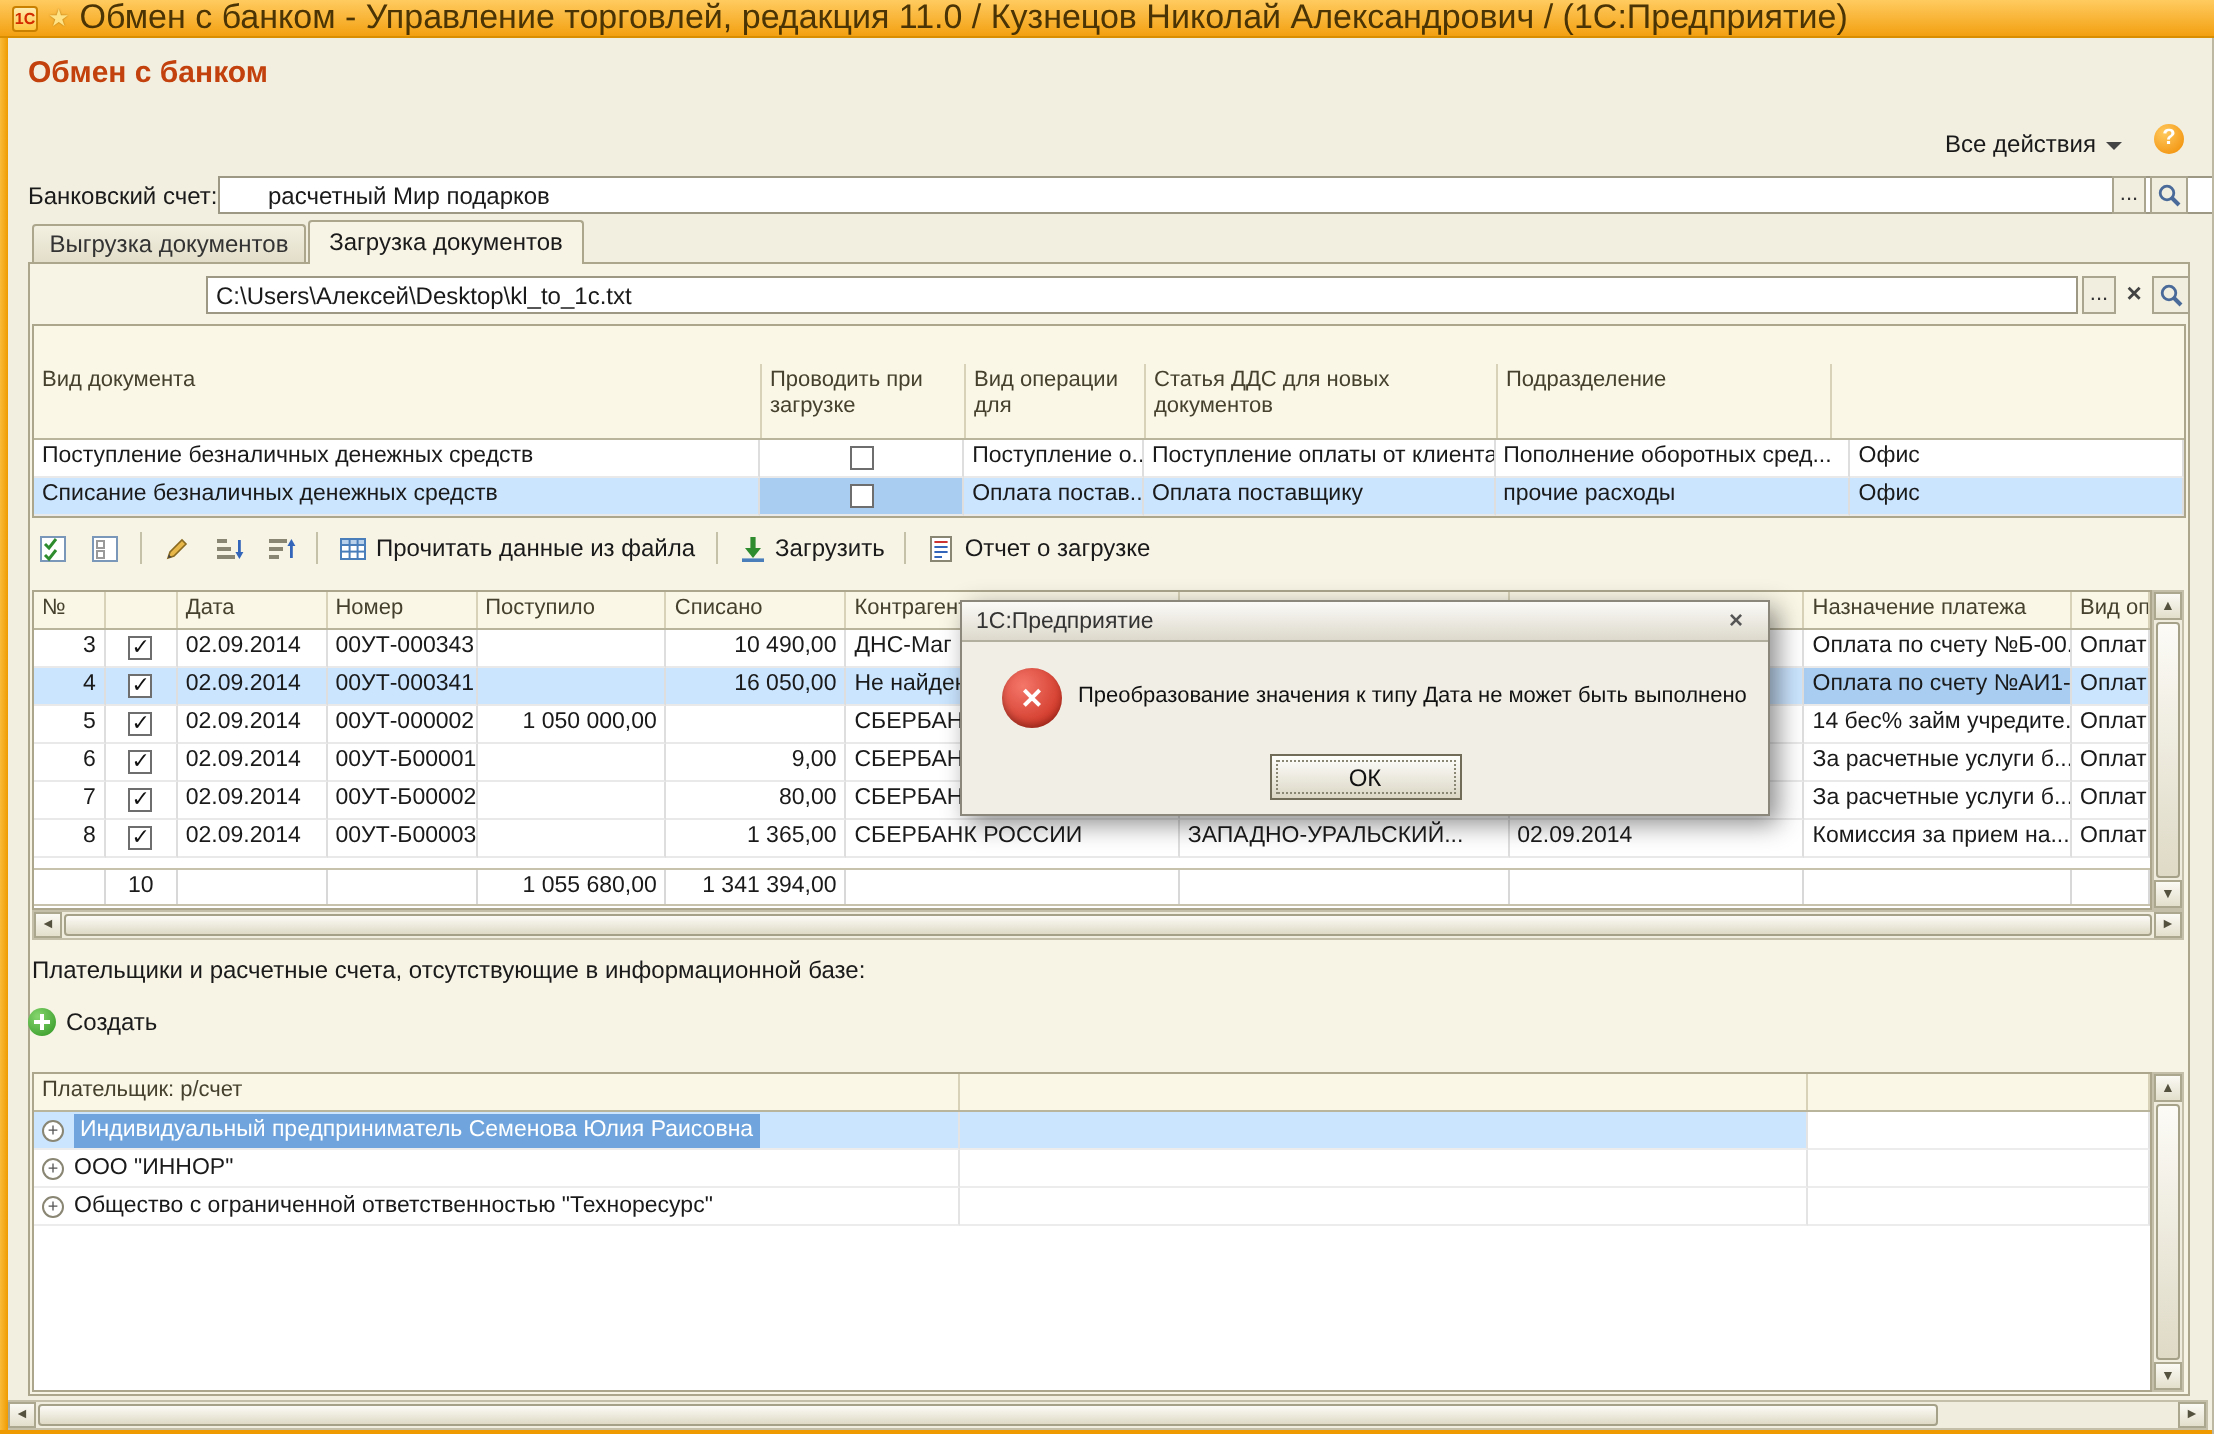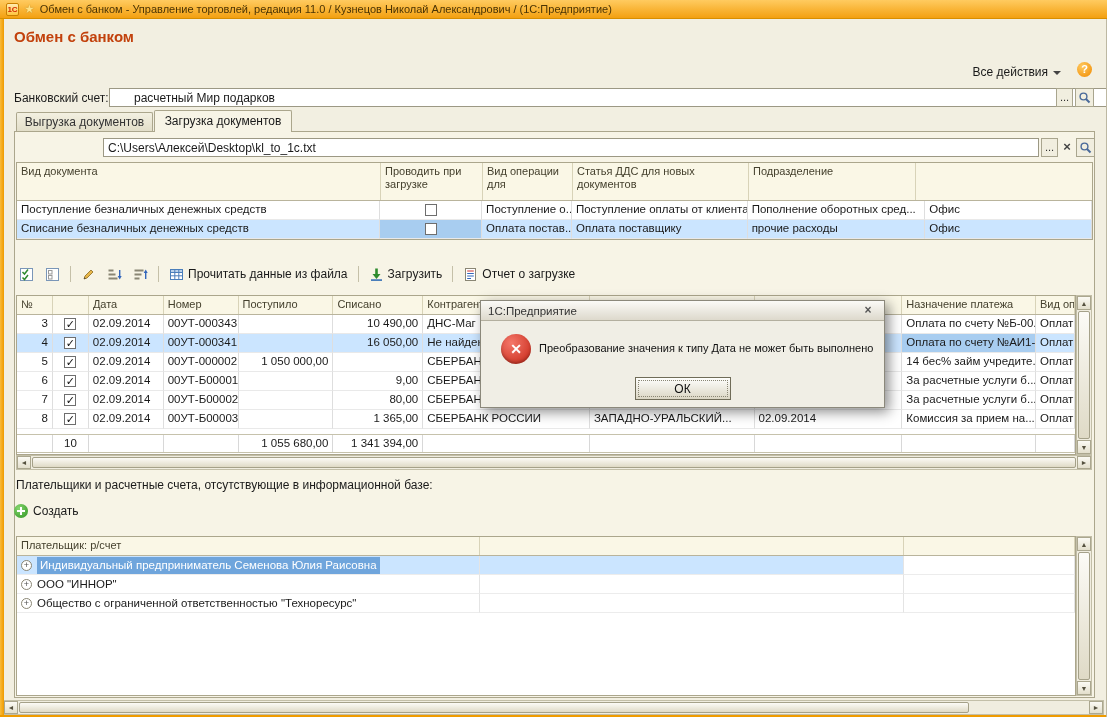--- a/index.html
+++ b/index.html
@@ -5,41 +5,41 @@
   *{box-sizing:border-box;margin:0;padding:0;}
   body{margin:0;background:#777;font-family:"Liberation Sans",sans-serif;}
   .window{position:relative;width:1107px;height:717px;background:#F2EFE1;overflow:hidden;font-size:12px;color:#1a1a1a;}
   .frame-left{position:absolute;left:0;top:0;width:4px;height:717px;background:linear-gradient(90deg,#F9BB3A,#EF9B00);z-index:5;}
   .frame-bottom{position:absolute;left:0;top:715px;width:1107px;height:2px;background:#EF9B00;z-index:5;}
   .frame-right{position:absolute;right:0;top:0;width:1px;height:717px;background:#BDB8A2;z-index:5;}
 
   .titlebar{position:absolute;left:0;top:0;width:1107px;height:19px;background:linear-gradient(#FFCB60,#F3A011);border-bottom:1px solid #D88E00;display:flex;align-items:center;gap:5px;padding:0 6px;z-index:6;}
   .app-icon{width:13px;height:13px;background:linear-gradient(#FFEBB0,#FFC53D);border:1px solid #C97F00;border-radius:2px;font-size:8px;font-weight:bold;color:#D42B00;text-align:center;line-height:11px;flex:none;}
   .star-icon{color:#FFE284;font-size:12px;line-height:1;text-shadow:0 0 1px #A56A00;flex:none;}
-  .titlebar-title{font-size:11px;color:#4A3304;white-space:nowrap;overflow:hidden;}
+  .titlebar-title{font-size:17px;color:#4A3304;white-space:nowrap;overflow:hidden;}
 
   .form-title{position:absolute;left:14px;top:28px;font-size:15px;font-weight:bold;color:#c2410c;}
   .all-actions{position:absolute;top:63px;right:46px;height:18px;display:flex;align-items:center;gap:5px;cursor:default;}
   .caret{width:0;height:0;border-left:4px solid transparent;border-right:4px solid transparent;border-top:4px solid #444;margin-top:2px;}
   .help-btn{position:absolute;top:62px;right:15px;width:15px;height:15px;border-radius:50%;background:radial-gradient(circle at 35% 30%,#FFC95E,#F08A00);color:#fff;font-weight:bold;font-size:11px;text-align:center;line-height:15px;}
 
   .field-label{position:absolute;font-size:12px;color:#1a1a1a;white-space:nowrap;}
   .text-input{position:absolute;height:19px;background:#fff;border:1px solid #9C9884;font-family:"Liberation Sans",sans-serif;font-size:12px;padding:0 4px;color:#1a1a1a;}
   .mini-btn{position:absolute;height:19px;background:#F1EEDF;border:1px solid #A9A58E;font-size:11px;text-align:center;line-height:15px;color:#333;display:flex;align-items:center;justify-content:center;}
   .flat-btn{position:absolute;height:19px;font-size:13px;font-weight:bold;color:#444;text-align:center;line-height:17px;}
 
   .tab{position:absolute;text-align:center;font-size:12px;border:1px solid #ABA68C;border-bottom:none;border-radius:2px 2px 0 0;z-index:3;}
   .tab.inactive{top:112px;height:19px;line-height:19px;background:linear-gradient(#F3F0E1,#E2DEC9);color:#333;}
   .tab.active{top:110px;height:22px;line-height:21px;background:#F7F4E6;}
   .tab-panel{position:absolute;left:14px;top:131px;width:1081px;height:567px;border:1px solid #ABA68C;background:#F7F4E6;z-index:1;}
 
   .grid{position:absolute;background:#fff;border:1px solid #ABA68C;z-index:2;}
   .grid-header{display:flex;background:#FAF7E6;border-bottom:1px solid #B9B49C;}
   .gh-cell{font-size:11px;color:#45412E;padding:1px 4px;border-right:1px solid #D8D3B8;background:#FAF7E6;white-space:nowrap;overflow:hidden;height:18px;line-height:15px;}
-  .doc-grid .gh-cell{height:37px;white-space:normal;line-height:12.5px;padding:2px 4px;}
+  .doc-grid .gh-cell{height:37px;white-space:normal;line-height:12.5px;padding:2px 4px;margin-top:19px;}
   .grid-row{display:flex;height:19px;background:#fff;}
   .row-sel{background:#CBE5FF;}
   .g-cell{font-size:11.5px;padding:0 4px;line-height:17px;border-right:1px solid #DEDEDE;border-bottom:1px solid #E9E9E9;overflow:hidden;white-space:nowrap;}
   .cell-center{display:flex;align-items:center;justify-content:center;padding:0;}
   .cell-cur{background:#A8CDF0;}
   .num{text-align:right;}
 
   
   .dc-doc{width:364px}.dc-flag{width:102px}.dc-op{width:90px}.dc-dds{width:176px}.dc-ie{width:178px}.dc-dept{width:167px}
   .doc-grid{left:16px;top:162px;width:1077px;}

